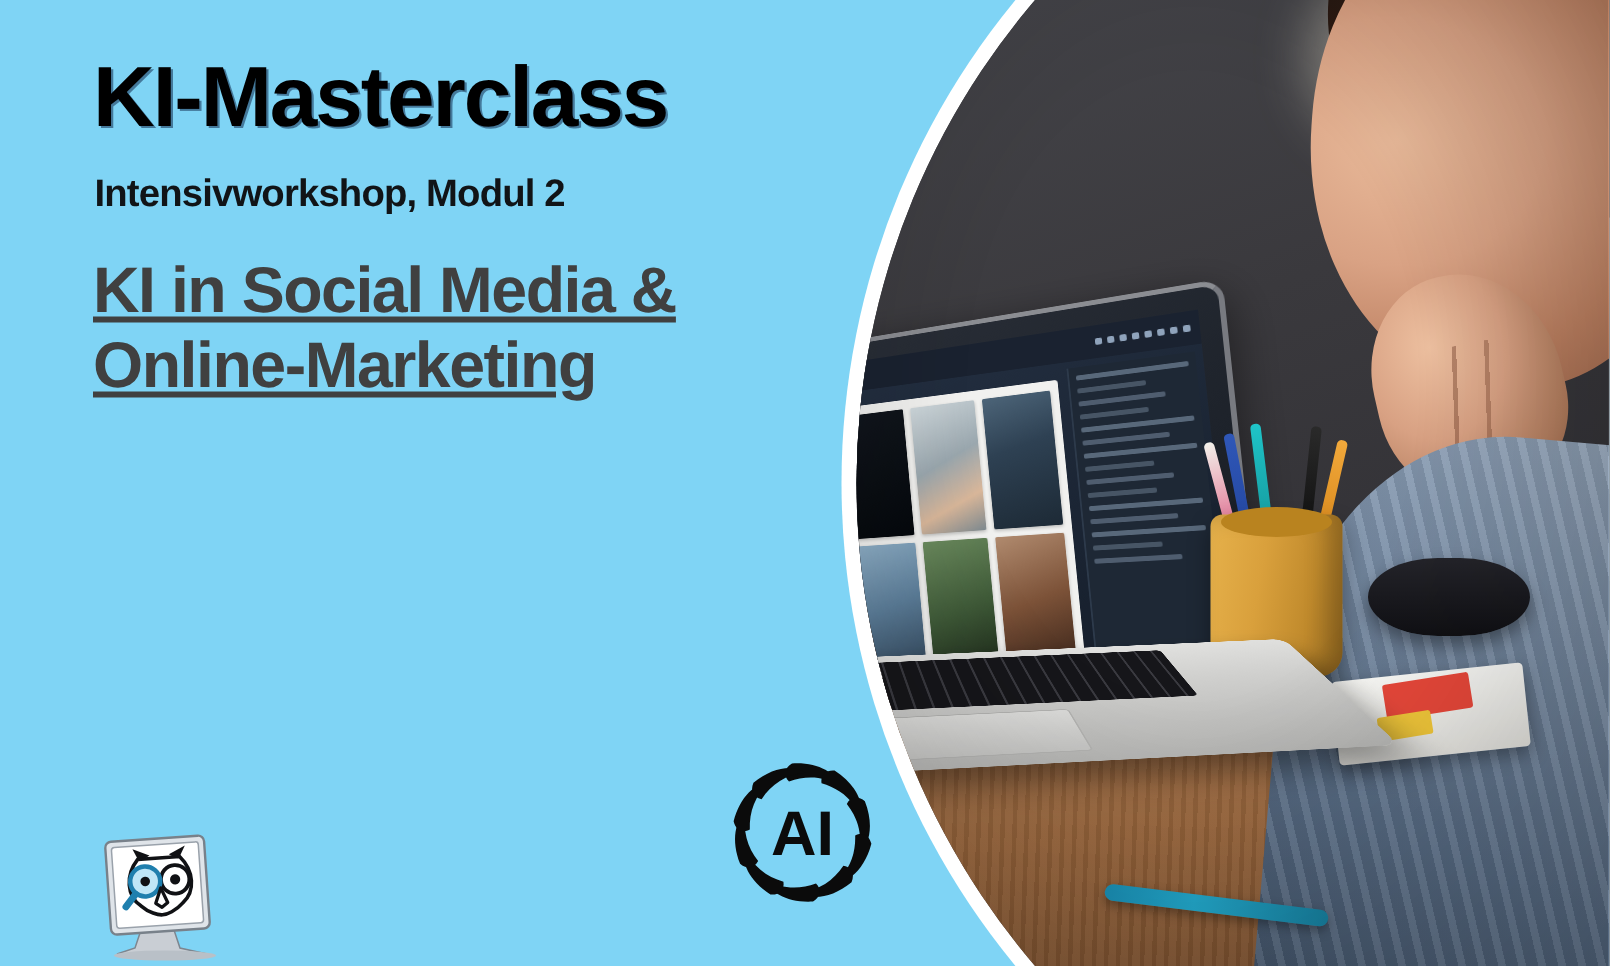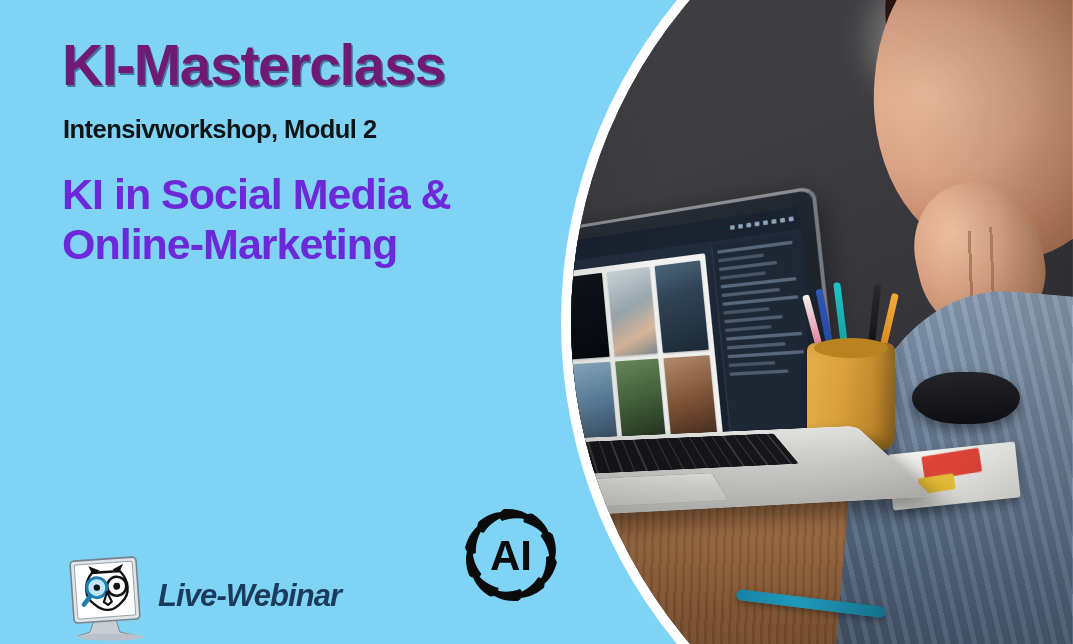--- a/index.html
+++ b/index.html
@@ -23,21 +23,21 @@
     z-index: 6;
   }
 
   .brand-title {
     position: absolute;
     left: 0; top: 36px;
     font-size: 57px;
     font-weight: 800;
     letter-spacing: -1.4px;
     line-height: 1.02;
-    color: #701a75;
+    color: #000000;
     white-space: nowrap;
     text-shadow: 1.5px 1.5px 0 rgba(20,45,80,.55);
   }
 
   .brand-sub {
     position: absolute;
     left: 1px; top: 115px;
     font-size: 25.5px;
     font-weight: 800;
     letter-spacing: -0.55px;
@@ -46,21 +46,22 @@
   }
 
   .headline {
     position: absolute;
     left: 0; top: 170px;
     width: 470px;
     font-size: 43px;
     font-weight: 800;
     letter-spacing: -1px;
     line-height: 1.16;
-    color: #6d28d9;
+    color: #404040;
+    text-decoration: underline;
   }
 
   .subtext {
     position: absolute;
     left: 1px; top: 420px;
     width: 450px;
     font-size: 24.5px;
     font-weight: 400;
     line-height: 1.33;
     letter-spacing: -0.2px;
@@ -82,21 +83,21 @@
     font-style: italic;
     letter-spacing: -0.9px;
     color: #1b3a5c;
     position: relative;
     top: -3px;
   }
 
   
   .ai-badge {
     position: absolute;
-    left: 450px; top: 500px;
+    left: 474px; top: 500px;
     width: 122px; height: 110px;
     z-index: 7;
     text-align: right;
   }
   .ai-badge svg { width: 100%; height: 100%; display: block; }
 
   
   .photo-ring {
     position: absolute;
     left: 561px; top: -183px;
@@ -445,21 +446,20 @@
           <circle cx="57" cy="31" r="9.5" fill="#ffffff" stroke="#101114" stroke-width="2.6"></circle>
           <circle cx="57" cy="31" r="3.4" fill="#101114"></circle>
 
           <circle cx="37" cy="31" r="10" fill="#bfe6f7" stroke="#1f7fae" stroke-width="3"></circle>
           <circle cx="37" cy="31" r="3.2" fill="#101114"></circle>
           <path d="M30 39 L23 47" stroke="#1f7fae" stroke-width="4.6" stroke-linecap="round"></path>
 
           <path d="M47 36 L43 46 L47 49 L51 46 Z" fill="#ffffff" stroke="#101114" stroke-width="2.2" stroke-linejoin="round"></path>
         </g>
       </svg>
-      <span class="webinar-word">Live-Webinar</span>
     </div>
   </div>
 
   <div class="ai-badge">
     <svg viewBox="0 0 122 110">
       <g fill="#0b0b0b">
         <g transform="translate(61,55)">
           <g transform="rotate(0)">
               <path d="M-7 -46 C10 -47 22 -40 25 -31 C14 -38 2 -38 -9 -34 C-13 -38 -12 -43 -7 -46 Z"></path>
             </g>

